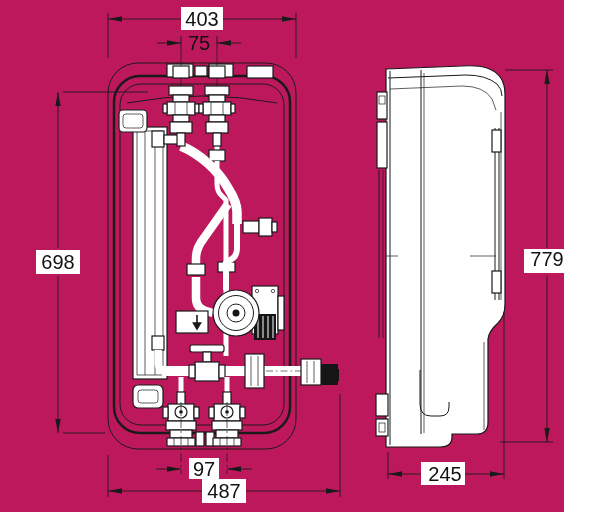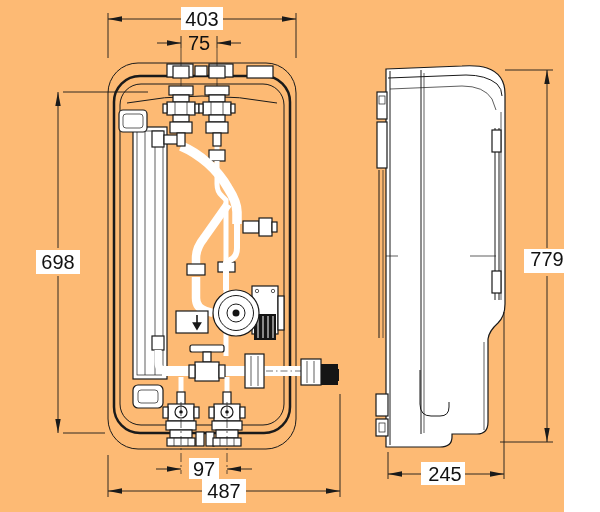--- a/index.html
+++ b/index.html
@@ -1,16 +1,16 @@
 <!DOCTYPE html>
 <html><head>
 <meta charset="utf-8">
 <style>
   html,body{margin:0;padding:0;background:#ffffff;}
-  .stage{position:relative;width:564px;height:512px;background:#fdba74;overflow:hidden;}
+  .stage{position:relative;width:564px;height:512px;background:#be185d;overflow:hidden;}
   svg{display:block;}
   .ln{stroke:#1a1a1a;fill:none;stroke-width:1;}
   .lw{stroke:#1a1a1a;fill:#ffffff;stroke-width:1.2;}
   .bold{stroke-width:2.5;}
   .thin{stroke-width:0.7;}
   .dim{stroke:#1a1a1a;stroke-width:0.9;fill:none;}
   .arr{fill:#1a1a1a;stroke:none;}
   .dk{fill:#151515;stroke:none;}
   .dimtxt{font-family:"Liberation Sans","DejaVu Sans",sans-serif;font-size:20px;fill:#111;text-anchor:middle;}
   .mask{fill:#ffffff;stroke:none;}

